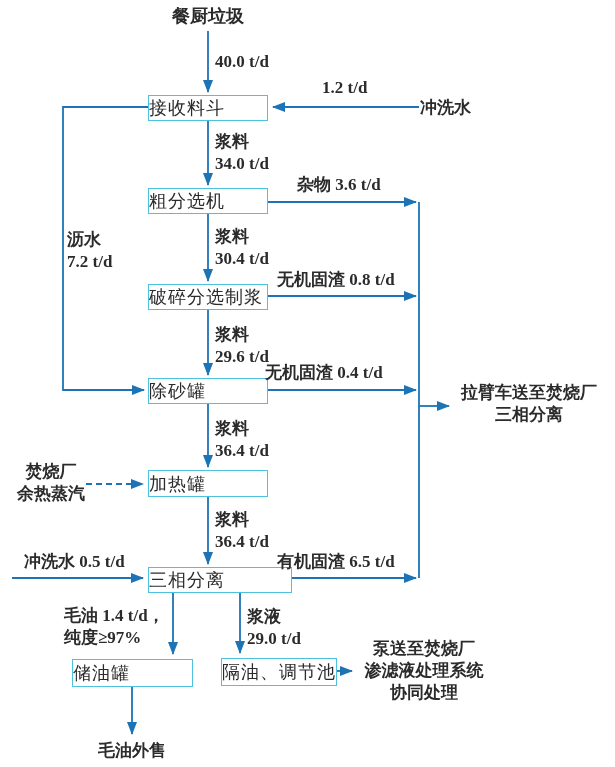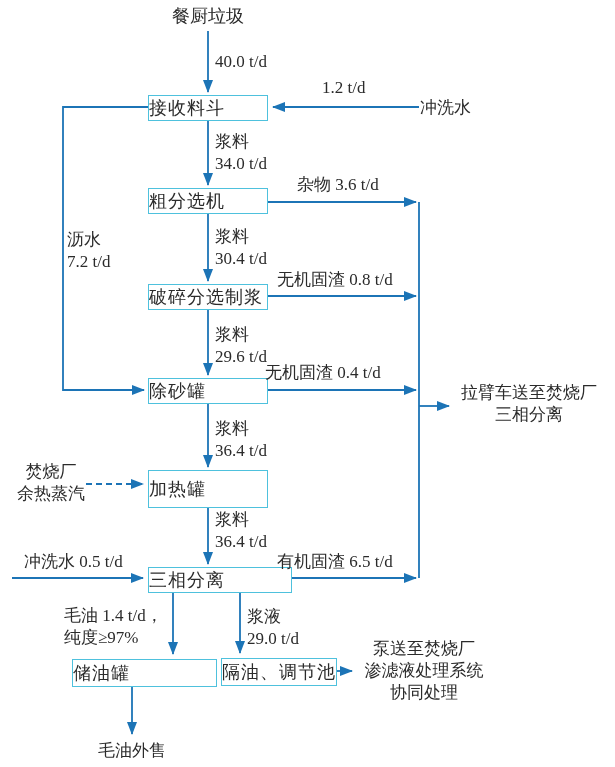--- a/index.html
+++ b/index.html
@@ -15,21 +15,21 @@
   svg.connectors{position:absolute;left:0;top:0;width:615px;height:767px;}
   .ln{stroke:var(--arrow);stroke-width:1.8;fill:none;}
   .dash{stroke-dasharray:6 4;}
   .ah{fill:var(--arrow);}
   .node{
     position:absolute;box-sizing:border-box;border:1.6px solid var(--boxb);
     background:#ffffff;display:flex;align-items:center;justify-content:flex-start;
     font-size:18px;letter-spacing:1px;white-space:nowrap;
   }
   .lbl{
-    position:absolute;font-size:17px;line-height:22px;white-space:nowrap;
+    position:absolute;font-size:17px;line-height:22px;white-space:nowrap;font-weight:bold;
   }
   .lbl.center{text-align:center;}
   .title{font-size:18px;}
 </style>
 </head>
 <body>
 
 <div class="canvas">
 
   <svg class="connectors" viewBox="0 0 615 767" xmlns="http://www.w3.org/2000/svg">
@@ -65,27 +65,27 @@
     </div>
   <div class="node" style="left:148px;top:188px;width:120px;height:26px">
       <span>粗分选机</span>
     </div>
   <div class="node" style="left:148px;top:284px;width:120px;height:26px">
       <span>破碎分选制浆</span>
     </div>
   <div class="node" style="left:148px;top:378px;width:120px;height:26px">
       <span>除砂罐</span>
     </div>
-  <div class="node" style="left:148px;top:470px;width:120px;height:38px">
+  <div class="node" style="left:148px;top:470px;width:120px;height:27px">
       <span>加热罐</span>
     </div>
   <div class="node" style="left:148px;top:567px;width:144px;height:26px">
       <span>三相分离</span>
     </div>
-  <div class="node" style="left:72px;top:659px;width:145px;height:28px">
+  <div class="node" style="left:72px;top:659px;width:121px;height:28px">
       <span>储油罐</span>
     </div>
   <div class="node" style="left:221px;top:658px;width:116px;height:28px">
       <span>隔油、调节池</span>
     </div>
 
   <div class="lbl title center" style="left:168px;top:5px;width:80px">餐厨垃圾</div>
   <div class="lbl" style="left:215px;top:51px">40.0 t/d</div>
   <div class="lbl" style="left:322px;top:77px">1.2 t/d</div>
   <div class="lbl" style="left:420px;top:97px">冲洗水</div>

